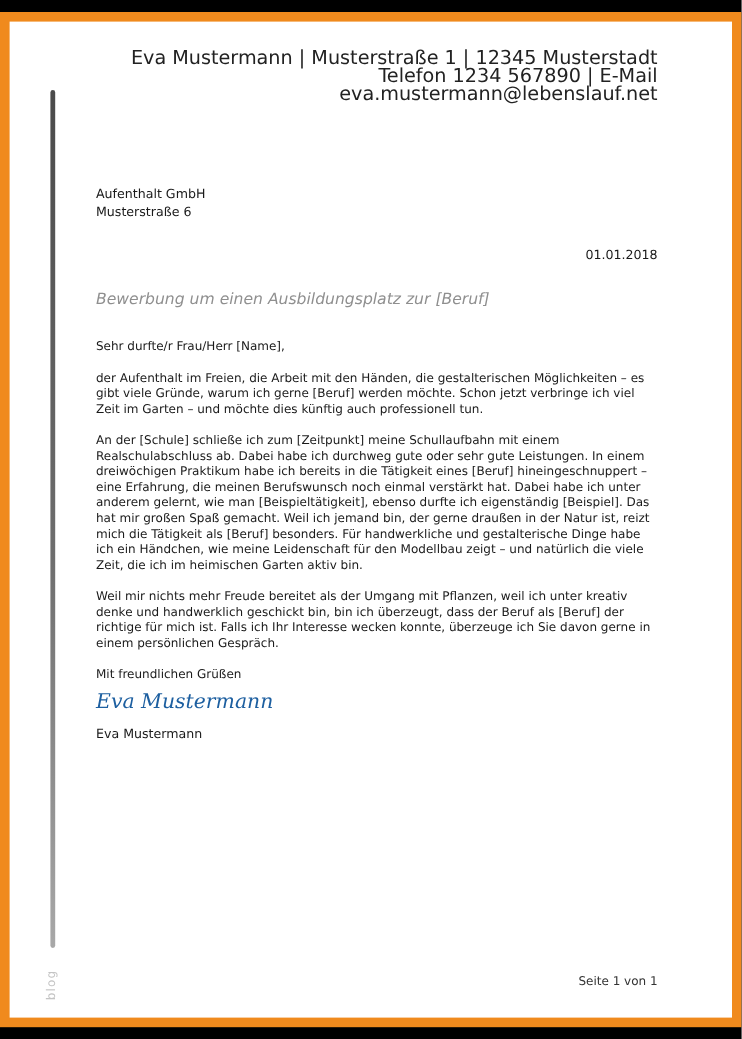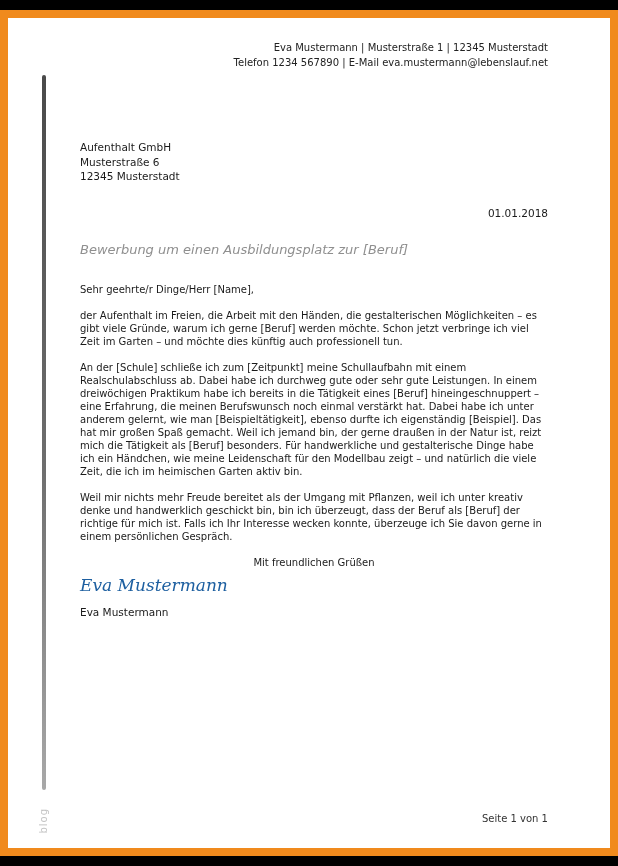--- a/index.html
+++ b/index.html
@@ -26,21 +26,21 @@
   }
   .content {
     position:absolute; left:72px; right:62px; top:0;
     color:#1a1a1a;
     font-size:10px;
     line-height:13px;
   }
   .header {
     margin-top:22px;
     text-align:right;
-    font-size:10px;
+    font-size:16px;
     line-height:15px;
     color:#222222;
   }
   .recipient {
     margin-top:70px;
     font-size:10.5px;
     line-height:14.5px;
   }
   .date {
     margin-top:23px;
@@ -58,21 +58,20 @@
     font-size:10px;
   }
   p.para {
     margin:13px 0 0 0;
     font-size:10px;
     line-height:13px;
   }
   .closing {
     margin-top:13px;
     font-size:10px;
-    text-align:center;
   }
   .signature {
     margin-top:10px;
     font-family:"DejaVu Serif", serif;
     font-style:italic;
     font-size:17px;
     color:#1d5fa0;
   }
   .typed-name {
     margin-top:14px;
@@ -104,28 +103,27 @@
     <div class="content">
 
       <div class="header">
         <div>Eva Mustermann | Musterstraße 1 | 12345 Musterstadt</div>
         <div>Telefon 1234 567890 | E-Mail eva.mustermann@lebenslauf.net</div>
       </div>
 
       <div class="recipient">
         <div>Aufenthalt GmbH</div>
         <div>Musterstraße 6</div>
-        <div>12345 Musterstadt</div>
       </div>
 
       <div class="date">01.01.2018</div>
 
       <div class="subject">Bewerbung um einen Ausbildungsplatz zur [Beruf]</div>
 
-      <div class="salutation">Sehr geehrte/r Dinge/Herr [Name],</div>
+      <div class="salutation">Sehr durfte/r Frau/Herr [Name],</div>
 
       <p class="para">der Aufenthalt im Freien, die Arbeit mit den Händen, die gestalterischen Möglichkeiten – es gibt viele Gründe, warum ich gerne [Beruf] werden möchte. Schon jetzt verbringe ich viel Zeit im Garten – und möchte dies künftig auch professionell tun.</p>
       <p class="para">An der [Schule] schließe ich zum [Zeitpunkt] meine Schullaufbahn mit einem Realschulabschluss ab. Dabei habe ich durchweg gute oder sehr gute Leistungen. In einem dreiwöchigen Praktikum habe ich bereits in die Tätigkeit eines [Beruf] hineingeschnuppert – eine Erfahrung, die meinen Berufswunsch noch einmal verstärkt hat. Dabei habe ich unter anderem gelernt, wie man [Beispieltätigkeit], ebenso durfte ich eigenständig [Beispiel]. Das hat mir großen Spaß gemacht. Weil ich jemand bin, der gerne draußen in der Natur ist, reizt mich die Tätigkeit als [Beruf] besonders. Für handwerkliche und gestalterische Dinge habe ich ein Händchen, wie meine Leidenschaft für den Modellbau zeigt – und natürlich die viele Zeit, die ich im heimischen Garten aktiv bin.</p>
       <p class="para">Weil mir nichts mehr Freude bereitet als der Umgang mit Pflanzen, weil ich unter kreativ denke und handwerklich geschickt bin, bin ich überzeugt, dass der Beruf als [Beruf] der richtige für mich ist. Falls ich Ihr Interesse wecken konnte, überzeuge ich Sie davon gerne in einem persönlichen Gespräch.</p>
 
       <div class="closing">Mit freundlichen Grüßen</div>
 
       <div class="signature">Eva Mustermann</div>
 
       <div class="typed-name">Eva Mustermann</div>

